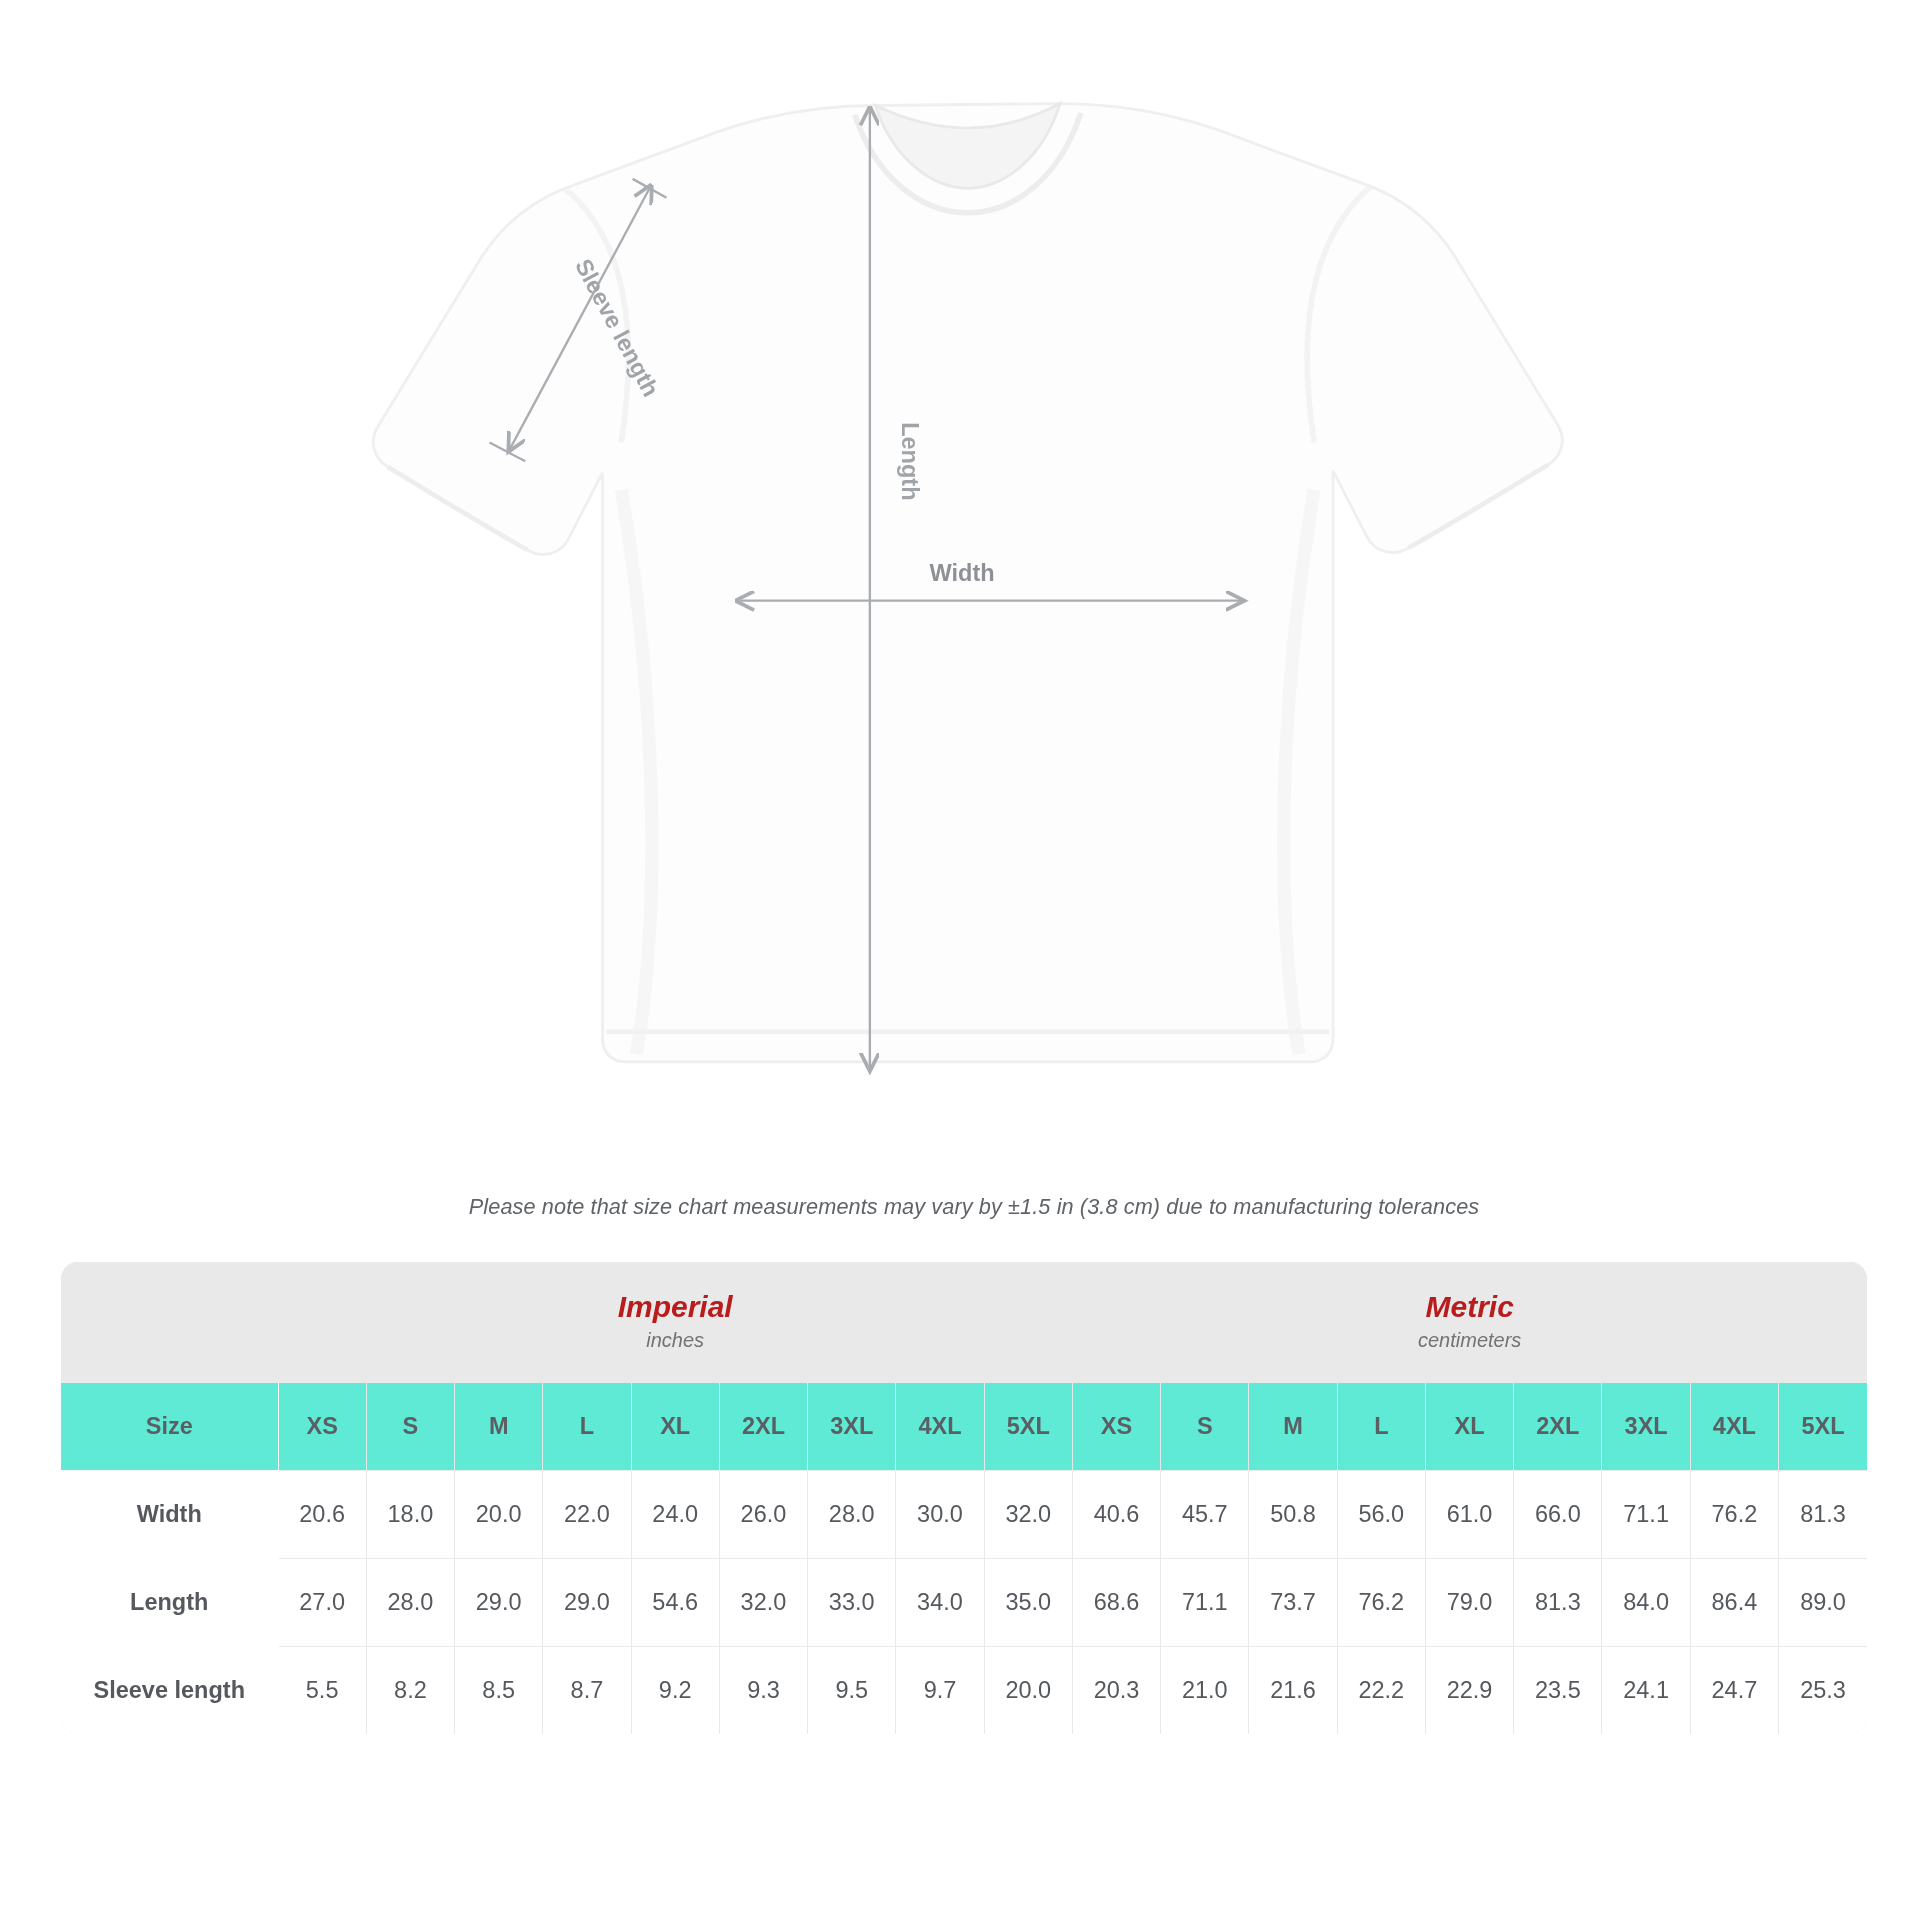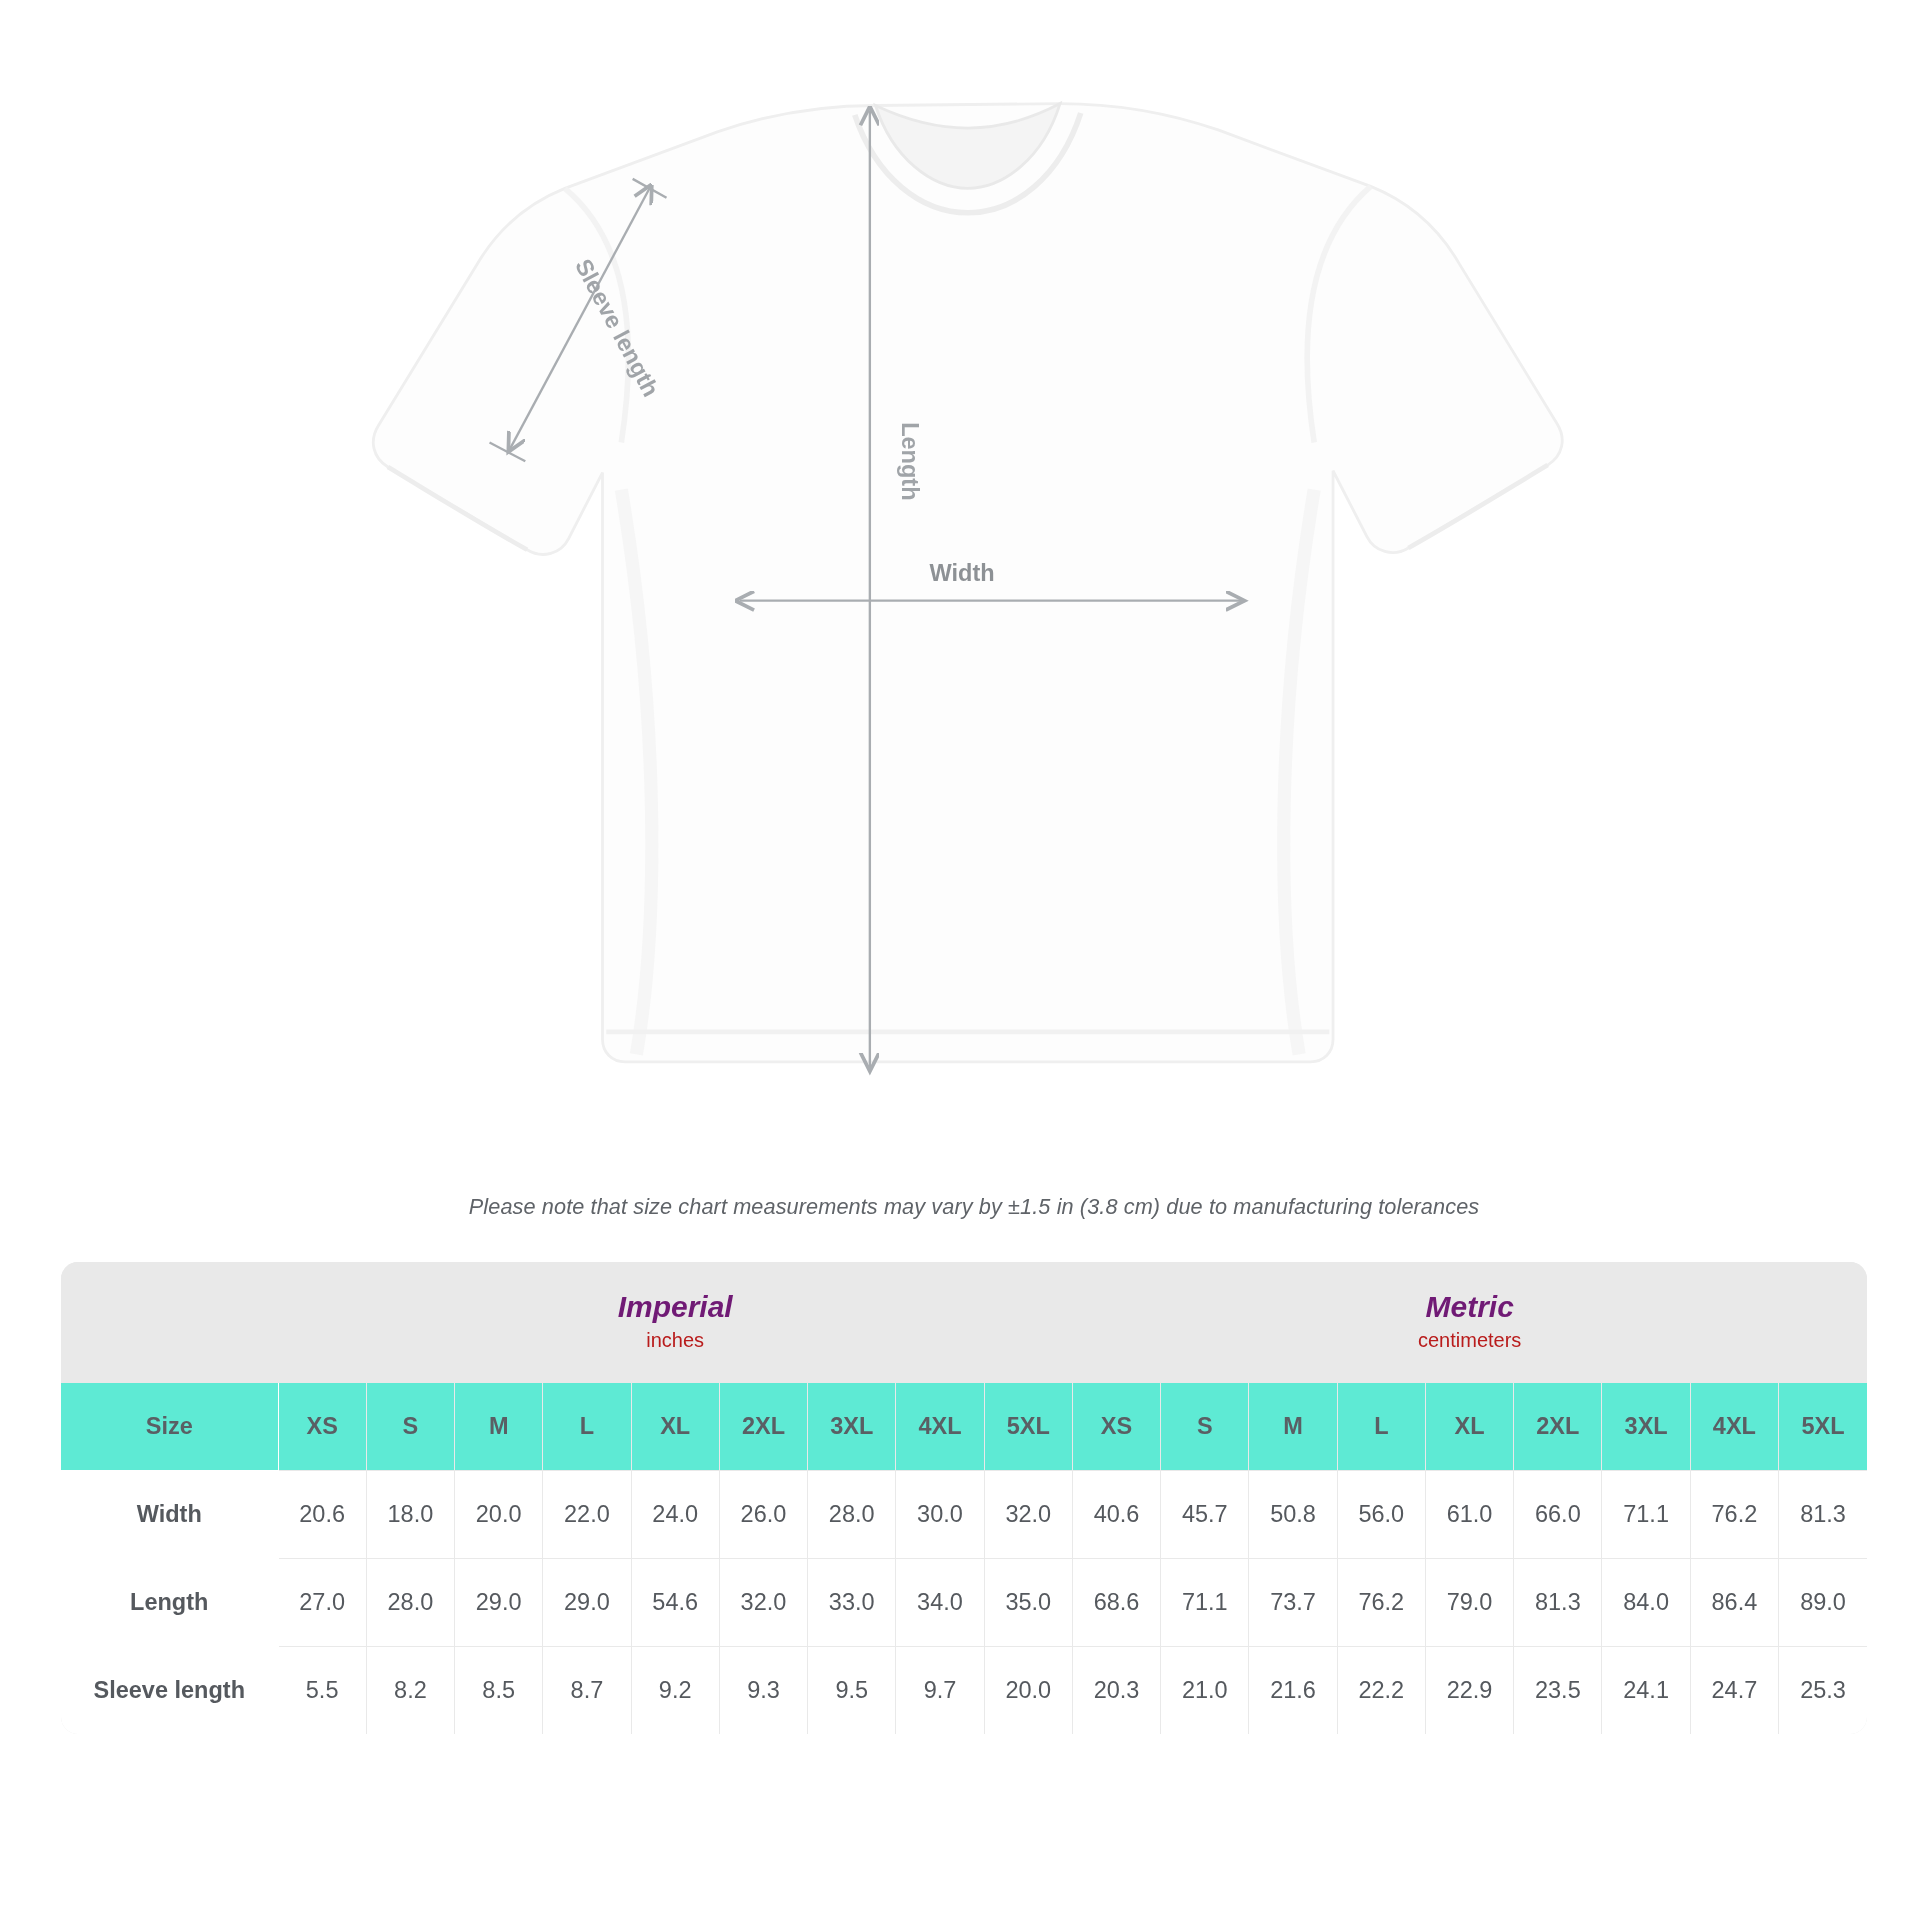--- a/index.html
+++ b/index.html
@@ -72,26 +72,27 @@
   
   .unit-row td {
     height: 121px;
     background: #e9e9e9;
     border: none;
   }
   .unit-title {
     font-size: 30px;
     font-style: italic;
     font-weight: bold;
-    color: #701a75;
+    color: #b91c1c;
     line-height: 1.15;
   }
   .unit-sub {
     font-size: 20px;
-    color: #b91c1c;
+    font-style: italic;
+    color: #737373;
     line-height: 1.5;
   }
 
   
   .lbl {
     width: 217px;
     background: #e9e9e9;
     font-weight: bold;
     font-size: 23.5px;
     color: #5a5f64;

